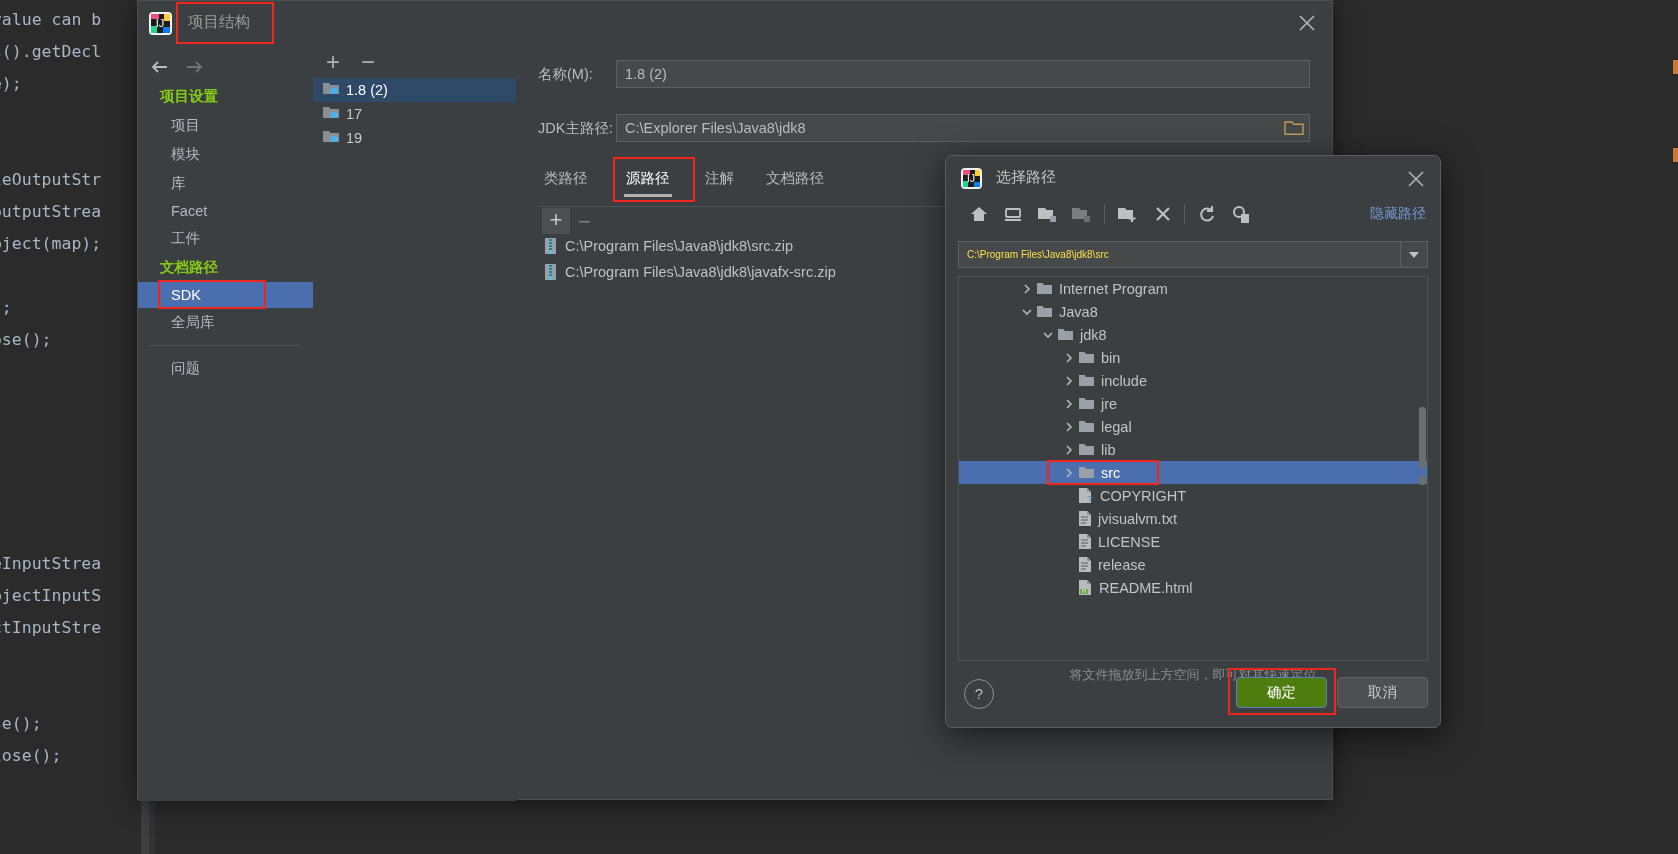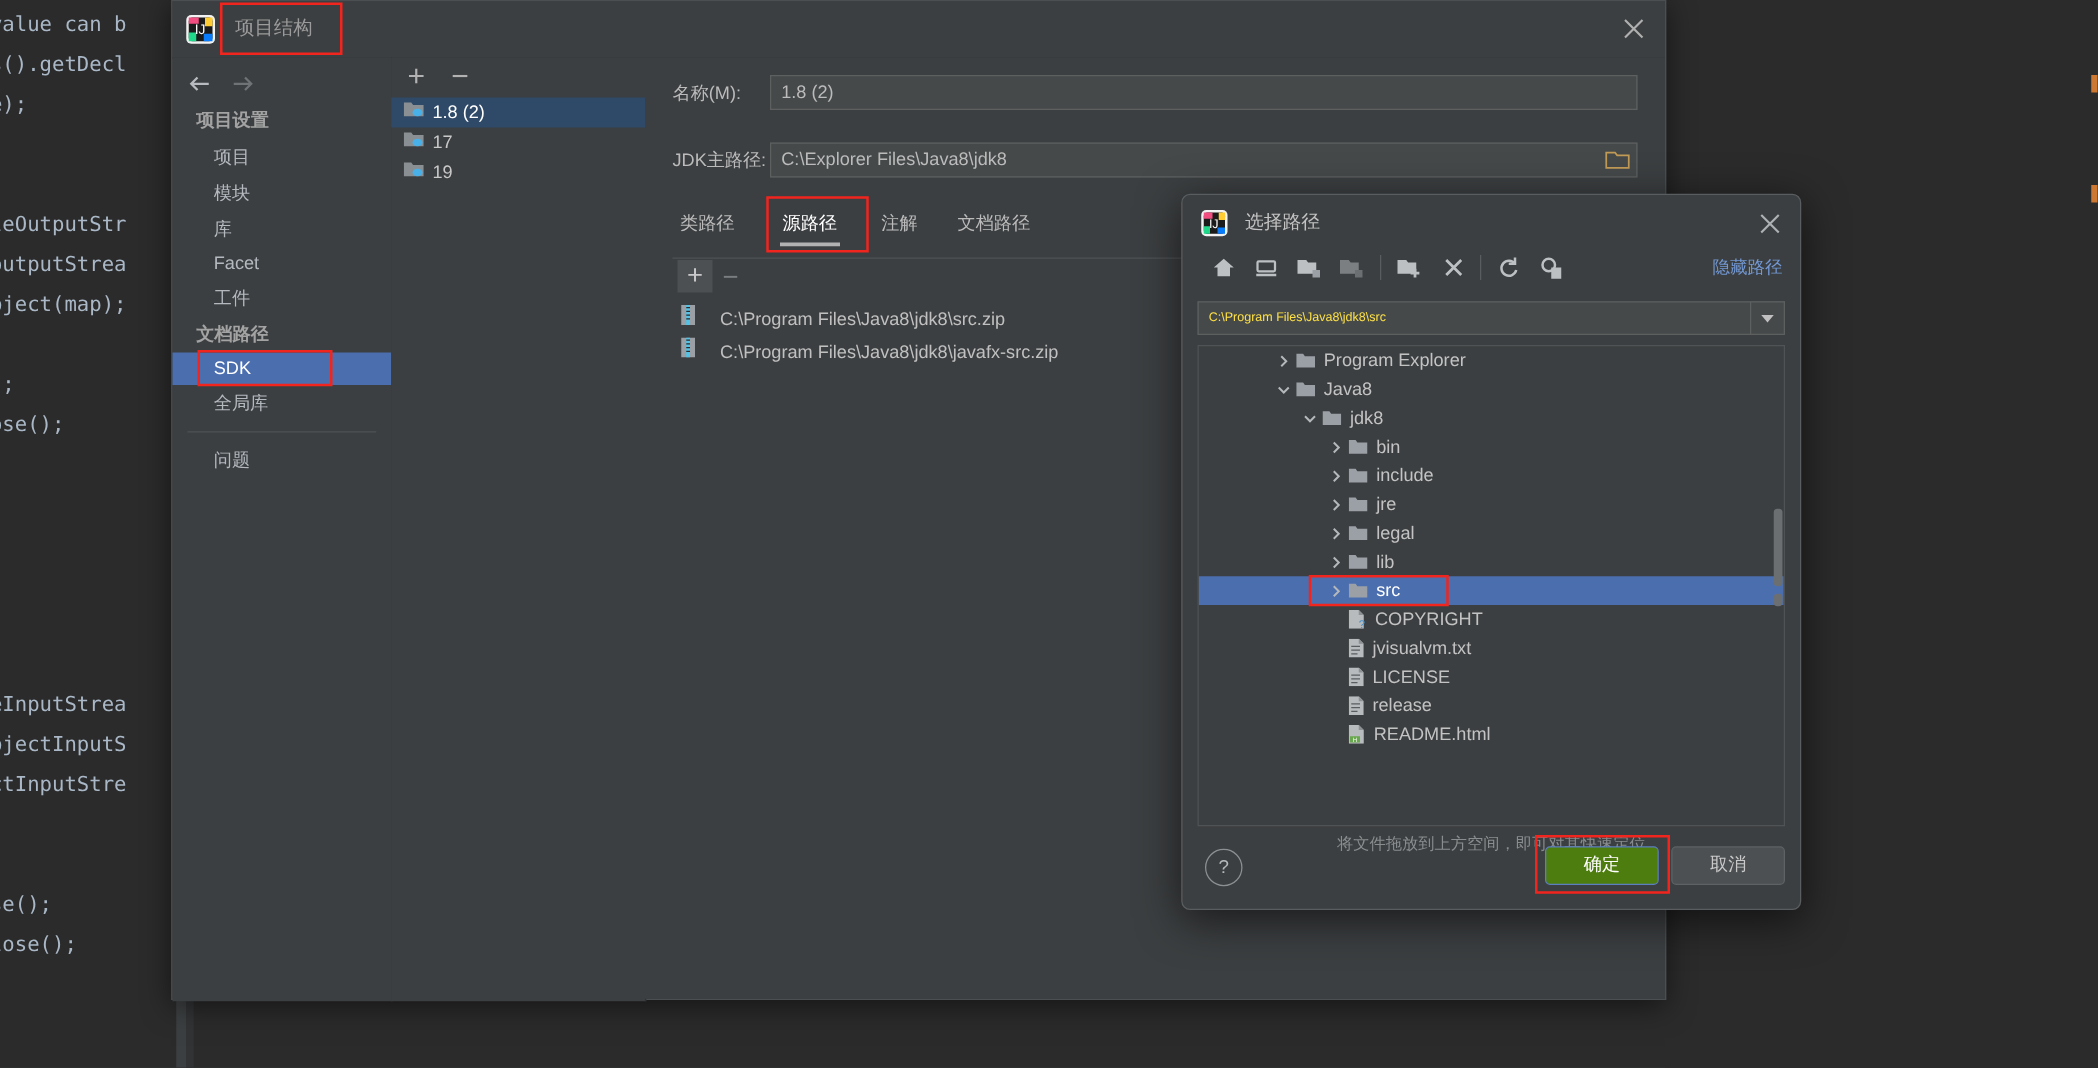--- a/index.html
+++ b/index.html
@@ -35,21 +35,21 @@
   #ps-title-hl{position:absolute;left:38px;top:1px;width:98px;height:42px;border:2.5px solid #f2251e;box-sizing:border-box;}
   #ps-close{position:absolute;right:14px;top:11px;width:22px;height:22px;cursor:default;}
   #ps-close svg{display:block;}
 
   
   #ps-nav{position:absolute;left:0;top:45px;width:175px;height:755px;background:#3c3f41;border-right:1px solid #323232;}
   #nav-arrows{position:absolute;left:5px;top:6px;width:90px;height:30px;}
   .nav-arrow{position:absolute;top:2px;width:28px;height:26px;}
   #nav-back{left:4px;}
   #nav-fwd{left:38px;}
-  .nav-group{font-weight:bold;color:#a3a3a3;font-size:14.5px;padding:5px 0 5px 3px;margin-left:16px;}
+  .nav-group{font-weight:bold;color:#84cc16;font-size:14.5px;padding:5px 0 5px 22px;}
   .nav-item{color:#b4b9c0;font-size:14.5px;padding:5px 0 5px 33px;}
   .nav-item.sel{background:#4b6eaf;color:#ffffff;position:relative;}
   #sdk-hl{position:absolute;left:20px;top:-2px;width:108px;height:29px;border:2.5px solid #f2251e;box-sizing:border-box;}
   #nav-sep{margin:8px 12px 8px 12px;height:1px;background:#4f5355;}
 
   
   #sdk-list-col{position:absolute;left:175px;top:45px;width:203px;height:755px;background:#3c3f41;border-right:1px solid #323232;}
   #sdk-toolbar{height:32px;position:relative;}
   .tb-sign{position:absolute;top:4px;font-size:24px;line-height:24px;color:#b2b2b2;}
   #sdk-plus{left:13px;}
@@ -69,21 +69,21 @@
   
   #tabs{position:relative;margin:24px 22px 0 22px;height:30px;border-bottom:0px;}
   .tab{position:absolute;top:0;font-size:14.5px;color:#bbbbbb;padding:3px 6px;}
   .tab.active{color:#ffffff;}
   .tab.active::after{content:"";position:absolute;left:4px;right:4px;bottom:-6px;height:3px;background:#b2b2b2;}
   #tab-hl{position:absolute;left:75px;top:-9px;width:82px;height:45px;border:2.5px solid #f2251e;box-sizing:border-box;}
   #path-toolbar{margin:10px 22px 0 22px;height:28px;border-top:1px solid #4f5355;position:relative;}
   #path-plus{position:absolute;left:4px;top:1px;width:28px;height:26px;background:#4c5052;color:#c8c8c8;font-size:22px;line-height:24px;text-align:center;}
   #path-minus{position:absolute;left:40px;top:1px;font-size:22px;line-height:28px;color:#7a7d7f;}
   #path-list{margin:3px 22px 0 22px;}
-  .path-row{height:26px;display:flex;align-items:flex-end;gap:19px;font-size:14.5px;color:#c0c0c0;padding-left:6px;}
+  .path-row{height:26px;display:flex;align-items:flex-start;gap:8px;font-size:14.5px;color:#c0c0c0;padding-left:6px;}
 
   
   #fc-dialog{
     position:absolute;left:945px;top:155px;width:496px;height:573px;
     background:#3c3f41;border:1px solid #5a5d5f;border-radius:7px;box-sizing:border-box;
     box-shadow:0 8px 34px rgba(0,0,0,.6);
   }
   #fc-titlebar{position:relative;height:45px;}
   #fc-icon{position:absolute;left:14px;top:11px;width:23px;height:23px;}
   #fc-title{position:absolute;left:50px;top:12px;font-size:15px;color:#c3c3c3;}
@@ -389,21 +389,21 @@
         <div class="tree-row">
           <span style="display: inline-block; flex: 0 0 auto; width: 61px;"></span>
           <span class="twisty"><svg width="14" height="14" viewBox="0 0 14 14">
               <path d="M5 3 L9 7 L5 11" stroke="#b4b8bb" stroke-width="1.6" fill="none"></path>
             </svg></span>
           <span style="display: inline-flex; align-items: center; margin-right: 7px; flex: 0 0 auto;">
             <svg width="15" height="13" viewBox="0 0 15 13">
               <path d="M0 1 h5.5 l1.4 2 H15 v9 H0 Z" fill="#9aa0a6"></path>
             </svg>
           </span>
-          <span>Program Explorer</span>
+          <span>Internet Program</span>
         </div>
         <div class="tree-row">
           <span style="display: inline-block; flex: 0 0 auto; width: 61px;"></span>
           <span class="twisty"><svg width="14" height="14" viewBox="0 0 14 14">
               <path d="M3 5 L7 9 L11 5" stroke="#b4b8bb" stroke-width="1.6" fill="none"></path>
             </svg></span>
           <span style="display: inline-flex; align-items: center; margin-right: 7px; flex: 0 0 auto;">
             <svg width="15" height="13" viewBox="0 0 15 13">
               <path d="M0 1 h5.5 l1.4 2 H15 v9 H0 Z" fill="#9aa0a6"></path>
             </svg>

